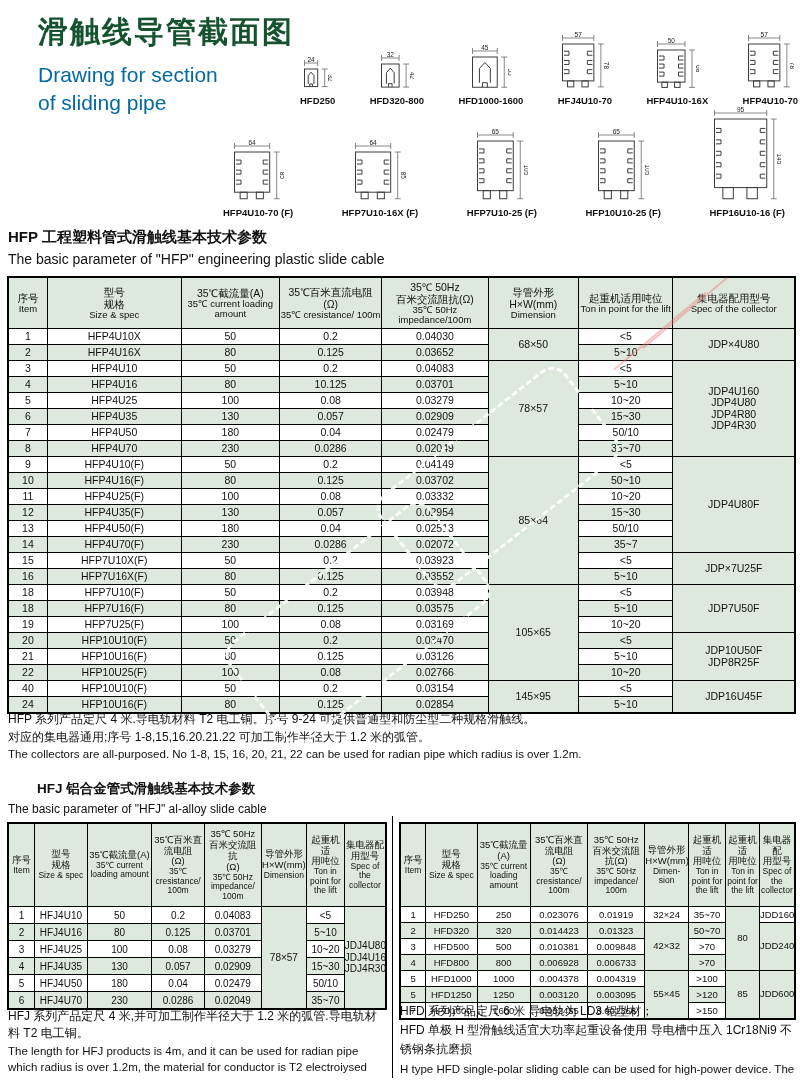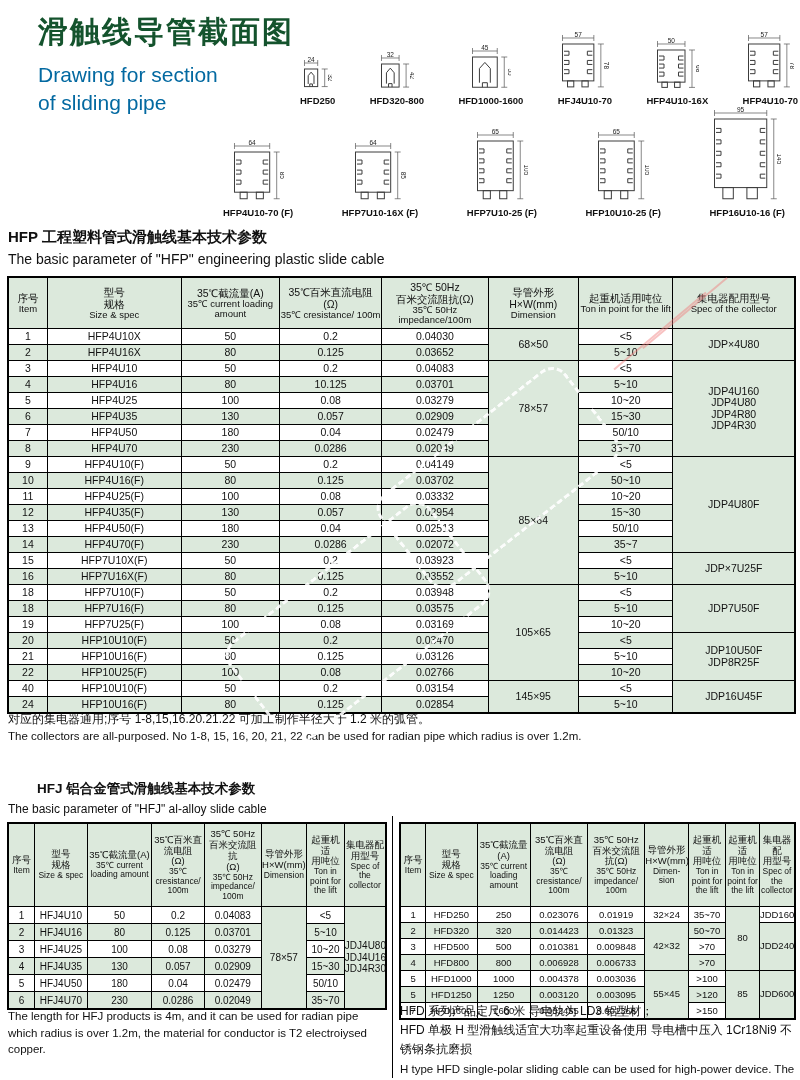--- a/index.html
+++ b/index.html
@@ -565,20 +565,21 @@
           <td>HFP10U16(F)</td>
           <td>80</td>
           <td>0.125</td>
           <td>0.02854</td>
           <td>5~10</td>
         </tr>
       </tbody>
     </table>
 
   <div id="hfp-notes" class="notes">
+    <div class="cn">HFP 系列产品定尺 4 米.导电轨材料 T2 电工铜。序号 9-24 可提供普通型和防尘型二种规格滑触线。</div>
     <div class="cn">对应的集电器通用;序号 1-8,15,16.20.21.22 可加工制作半径大于 1.2 米的弧管。</div>
     <div class="en">The collectors are all-purposed. No 1-8, 15, 16, 20, 21, 22 can be used for radian pipe which radius is over 1.2m.</div>
   </div>
 
   <div id="hfj-head" class="hdr-abs">
     <p class="sec-cn sm">HFJ 铝合金管式滑触线基本技术参数</p>
     <p class="sec-en sm">The basic parameter of "HFJ" al-alloy slide cable</p>
   </div>
   <div id="hfj-table-wrap">
     <table id="hfj-table">
@@ -686,20 +687,21 @@
             <td>HFJ4U70</td>
             <td>230</td>
             <td>0.0286</td>
             <td>0.02049</td>
             <td>35~70</td>
           </tr>
         </tbody>
       </table>
   </div>
   <div id="hfj-notes" class="notes">
+    <div class="cn">HFJ 系列产品定尺 4 米,并可加工制作半径大于 1.2 米的弧管.导电轨材料 T2 电工铜。</div>
     <div class="en">The length for HFJ products is 4m, and it can be used for radian pipe which radius is over 1.2m, the material for conductor is T2 electroiysed copper.</div>
 
   </div>
 
   <div class="vdivider"></div>
 
   <div id="hfd-table-wrap">
     <table id="hfd-table">
         <colgroup>
           <col style="width: 6.5%;">
@@ -798,21 +800,21 @@
             <td>800</td>
             <td>0.006928</td>
             <td>0.006733</td>
             <td>&gt;70</td>
           </tr>
           <tr>
             <td>5</td>
             <td>HFD1000</td>
             <td>1000</td>
             <td>0.004378</td>
-            <td>0.003036</td>
+            <td>0.004319</td>
             <td rowspan="3" class="merged">55×45</td>
             <td>&gt;100</td>
             <td rowspan="3" class="merged">85</td>
             <td rowspan="3" class="merged">JDD600</td>
           </tr>
           <tr class="zebra">
             <td>5</td>
             <td>HFD1250</td>
             <td>1250</td>
             <td>0.003120</td>

